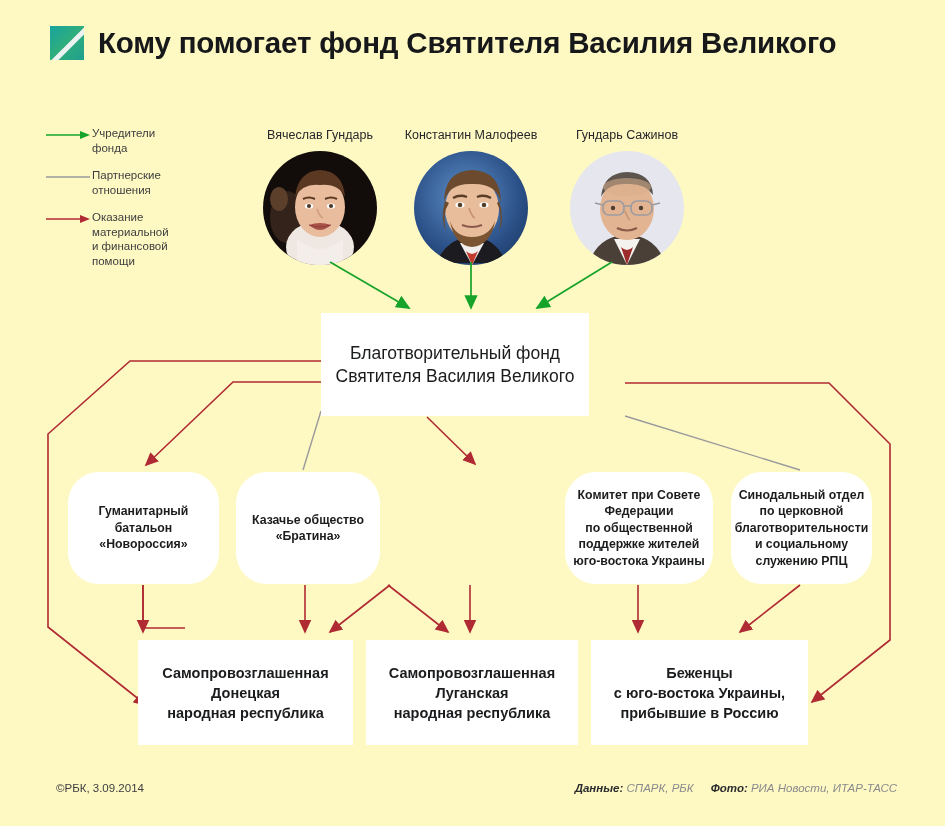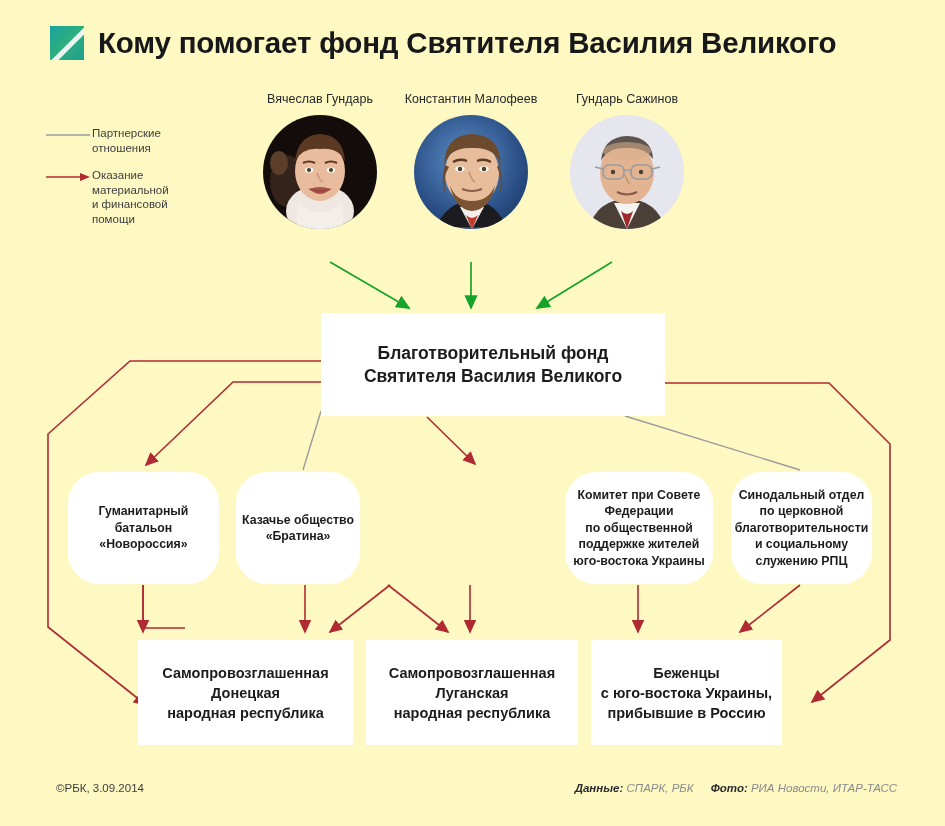--- a/index.html
+++ b/index.html
@@ -81,20 +81,21 @@
   
   .person {
     position: absolute;
     text-align: center;
   }
   .person-name {
     font-size: 12.5px;
     color: #26272a;
     white-space: nowrap;
     margin-bottom: 9px;
+    margin-top: 36px;
   }
   .portrait {
     width: 114px;
     height: 114px;
     border-radius: 50%;
     margin: 0 auto;
     overflow: hidden;
     position: relative;
   }
   .portrait .face {
@@ -109,40 +110,40 @@
     display: flex;
     align-items: center;
     justify-content: center;
     text-align: center;
     box-sizing: border-box;
     color: #1b1c1e;
   }
   .node span { display: block; white-space: pre-line; }
 
   #node-fund {
-    left: 321px; top: 313px; width: 344px; height: 103px;
-    font-size: 17.5px; font-weight: bold; line-height: 23px;
+    left: 321px; top: 313px; width: 268px; height: 103px;
+    font-size: 17.5px; font-weight: normal; line-height: 23px;
   }
   .node-mid {
     top: 472px; height: 112px;
     font-size: 12.3px; font-weight: bold; line-height: 16.5px; border-radius: 31px;
   }
   #node-battalion { left: 68px;  width: 151px; }
-  #node-cossack   { left: 236px; width: 124px; }
+  #node-cossack   { left: 236px; width: 144px; }
   #node-zemlyach  { left: 400px; width: 144px; }
   #node-committee { left: 565px; width: 148px; }
   #node-synodal   { left: 731px; width: 141px; }
 
   .node-bot {
     top: 640px; height: 105px;
     font-size: 14.5px; font-weight: bold; line-height: 20px;
   }
   #node-dnr { left: 138px; width: 215px; }
   #node-lnr { left: 366px; width: 212px; }
-  #node-ref { left: 591px; width: 191px; }
+  #node-ref { left: 591px; width: 217px; }
 
   
   #wires {
     position: absolute;
     left: 0; top: 0;
     width: 945px; height: 826px;
     pointer-events: none;
   }
 
   
@@ -168,20 +169,30 @@
 
 <div id="page">
 
   <div id="header">
     <div id="logo"></div>
     <div id="title">Кому помогает фонд Святителя Василия Великого</div>
   </div>
 
   <div id="legend">
 
+    <div class="legend-row">
+      <div class="legend-mark">
+        <svg width="48" height="14" viewBox="0 0 48 14">
+          <line x1="2" y1="7" x2="38" y2="7" stroke="#16a329" stroke-width="1.6"></line>
+          <polygon points="46,7 36,3 36,11" fill="#16a329"></polygon>
+        </svg>
+      </div>
+      <div class="legend-text">Учредители
+фонда</div>
+    </div>
 
     <div class="legend-row">
       <div class="legend-mark">
         <svg width="48" height="14" viewBox="0 0 48 14">
           <line x1="2" y1="7" x2="46" y2="7" stroke="#9a9a9c" stroke-width="1.4"></line>
         </svg>
       </div>
       <div class="legend-text">Партнерские
 отношения</div>
     </div>

